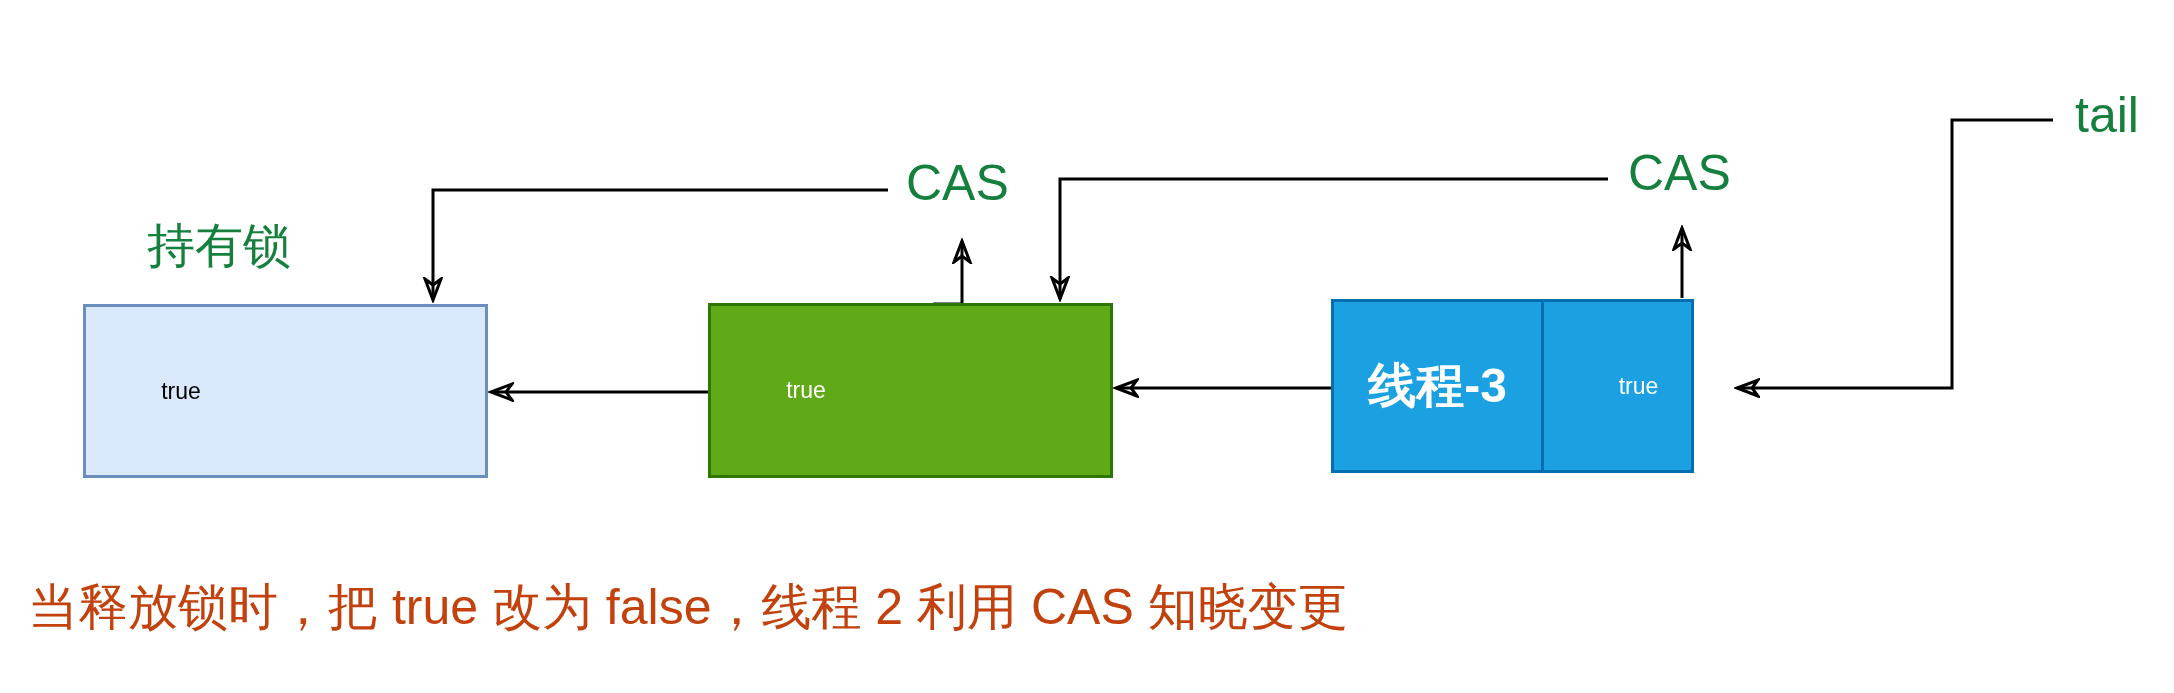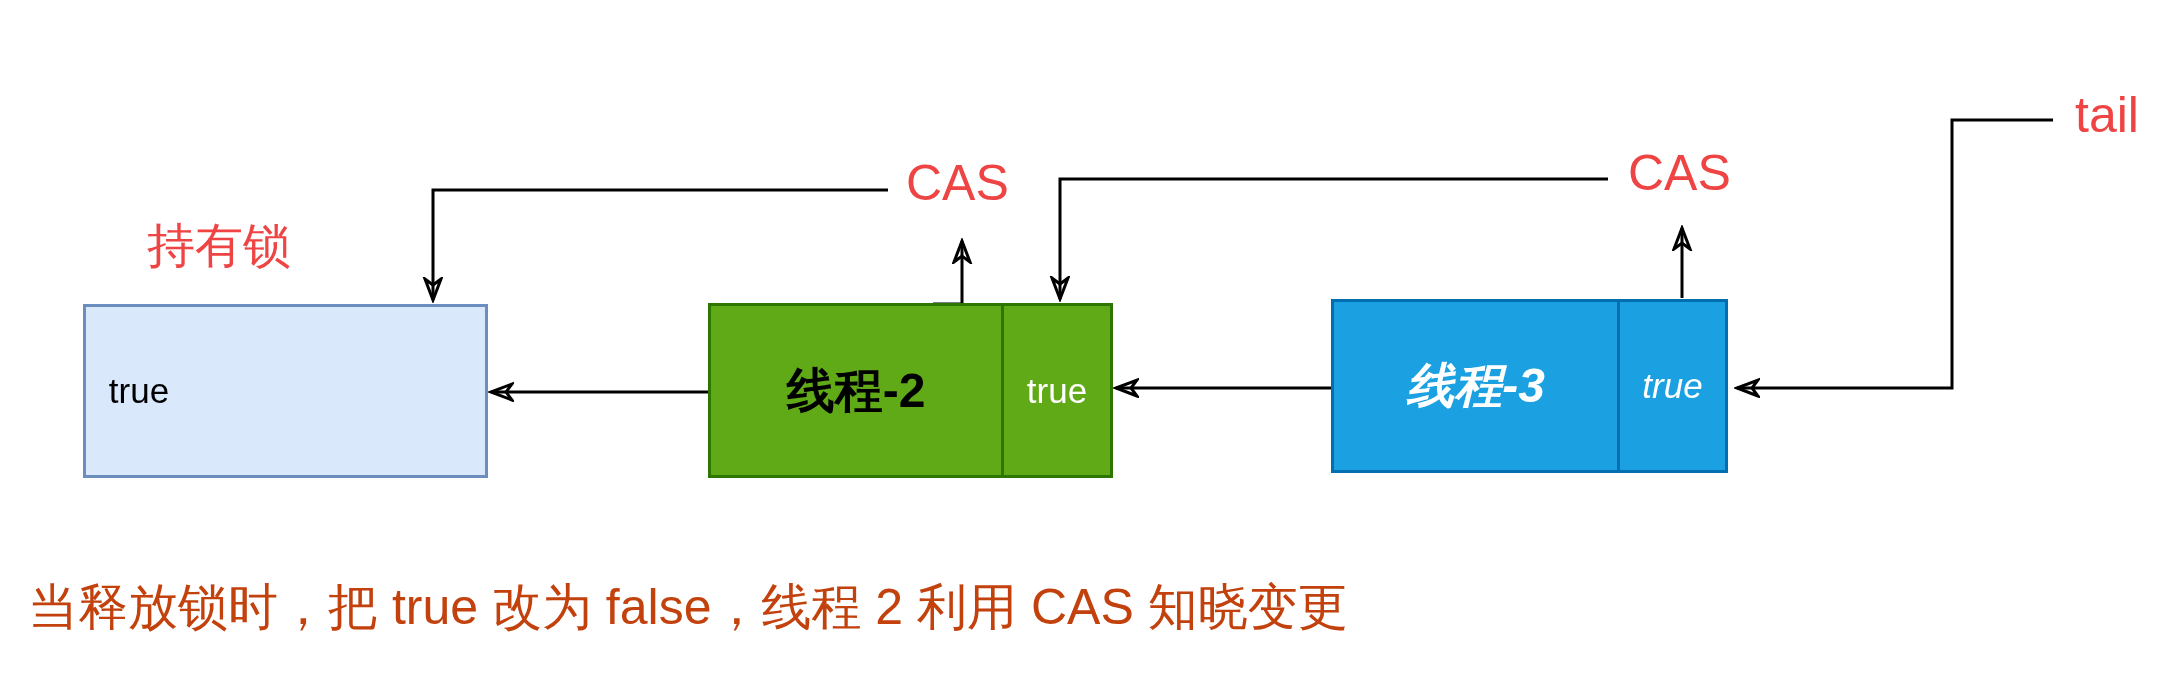--- a/index.html
+++ b/index.html
@@ -5,54 +5,53 @@
   html,body{margin:0;padding:0;background:#ffffff;}
   .stage{
     position:relative;
     width:2174px;height:693px;
     background:#ffffff;
     font-family:"Liberation Sans","DejaVu Sans",sans-serif;
     overflow:hidden;
   }
   .connectors{position:absolute;left:0;top:0;width:2174px;height:693px;pointer-events:none;}
   .connectors path{fill:none;stroke:var(--connector,#000000);stroke-width:3;}
-  .label{position:absolute;line-height:1;white-space:nowrap;color:#ef4444;}
+  .label{position:absolute;line-height:1;white-space:nowrap;color:#15803d;}
   .holder{left:147px;top:222px;font-size:48px;}
   .cas{font-size:50px;text-align:center;}
   .cas1{left:906px;top:158px;}
   .cas2{left:1628px;top:148px;}
   .taillbl{left:2075px;top:90px;font-size:50px;}
   .node{
     position:absolute;display:flex;box-sizing:border-box;
   }
   .node .cell{
     display:flex;align-items:center;justify-content:center;
     box-sizing:border-box;overflow:hidden;
   }
   .node .thread{flex:1;font-size:48px;font-weight:bold;}
-  .node .flag{width:106px;font-size:35px;}
+  .node .flag{width:106px;font-size:23px;margin-left:42px;}
   .node1{
     left:83px;top:304px;width:405px;height:174px;
     background:var(--node1-fill,#dae8fc);
     border:3px solid var(--node1-border,#6c8ebf);
   }
   .node1 .thread{border-right:3px solid var(--node1-border,#6c8ebf);color:var(--node1-text,#000000);}
   .node1 .flag{color:var(--node1-text,#000000);}
   .node2{
     left:708px;top:303px;width:405px;height:175px;
     background:var(--node2-fill,#60a917);
     border:3px solid var(--node2-border,#2d7600);
   }
   .node2 .thread{border-right:3px solid var(--node2-border,#2d7600);color:var(--node2-text,#000000);}
   .node2 .flag{color:var(--node2-flag-text,#ffffff);}
   .node3{
-    left:1331px;top:299px;width:397px;height:174px;
+    left:1331px;top:299px;width:363px;height:174px;
     background:var(--node3-fill,#1ba1e2);
     border:3px solid var(--node3-border,#006eaf);
-    font-style:italic;
   }
   .node3 .thread{border-right:3px solid var(--node3-border,#006eaf);color:var(--node3-text,#ffffff);}
   .node3 .flag{width:105px;color:var(--node3-text,#ffffff);}
   .caption{
     position:absolute;left:28px;top:577px;
     font-size:50px;line-height:1.2;color:#c2410c;white-space:nowrap;
   }
 </style>
 </head>
 <body>
@@ -80,21 +79,20 @@
 
   <div class="label cas cas2">CAS</div>
 
   <div class="label taillbl">tail</div>
 
   <div class="node node1">
     <div class="cell flag">true</div>
   </div>
 
   <div class="node node2">
-    <div class="cell thread">线程-2</div>
     <div class="cell flag">true</div>
   </div>
 
   <div class="node node3">
     <div class="cell thread">线程-3</div>
     <div class="cell flag">true</div>
   </div>
 
   <div class="caption">当释放锁时，把 true 改为 false，线程 2 利用 CAS 知晓变更</div>
 

